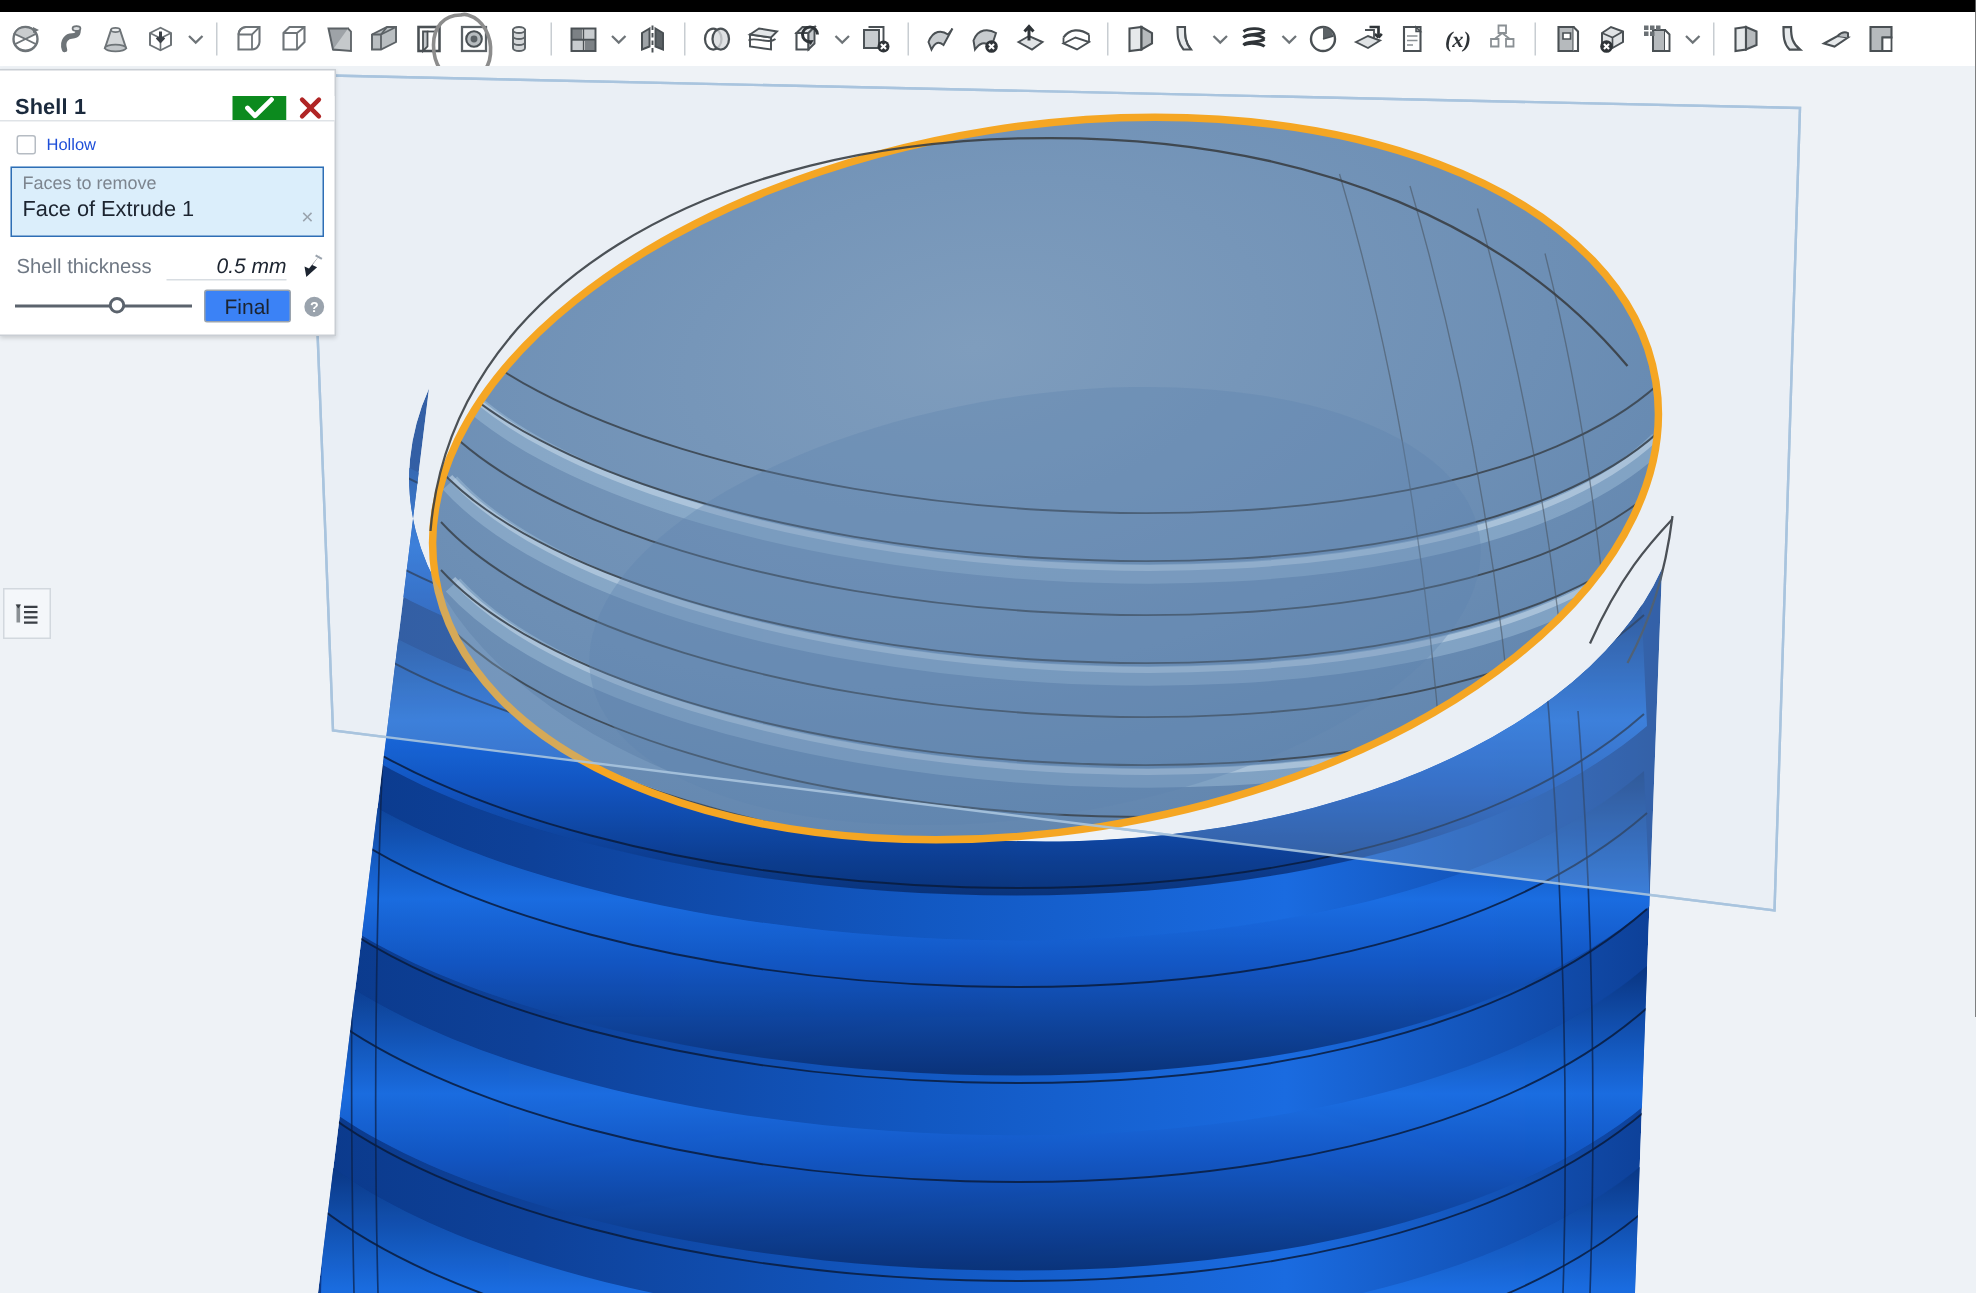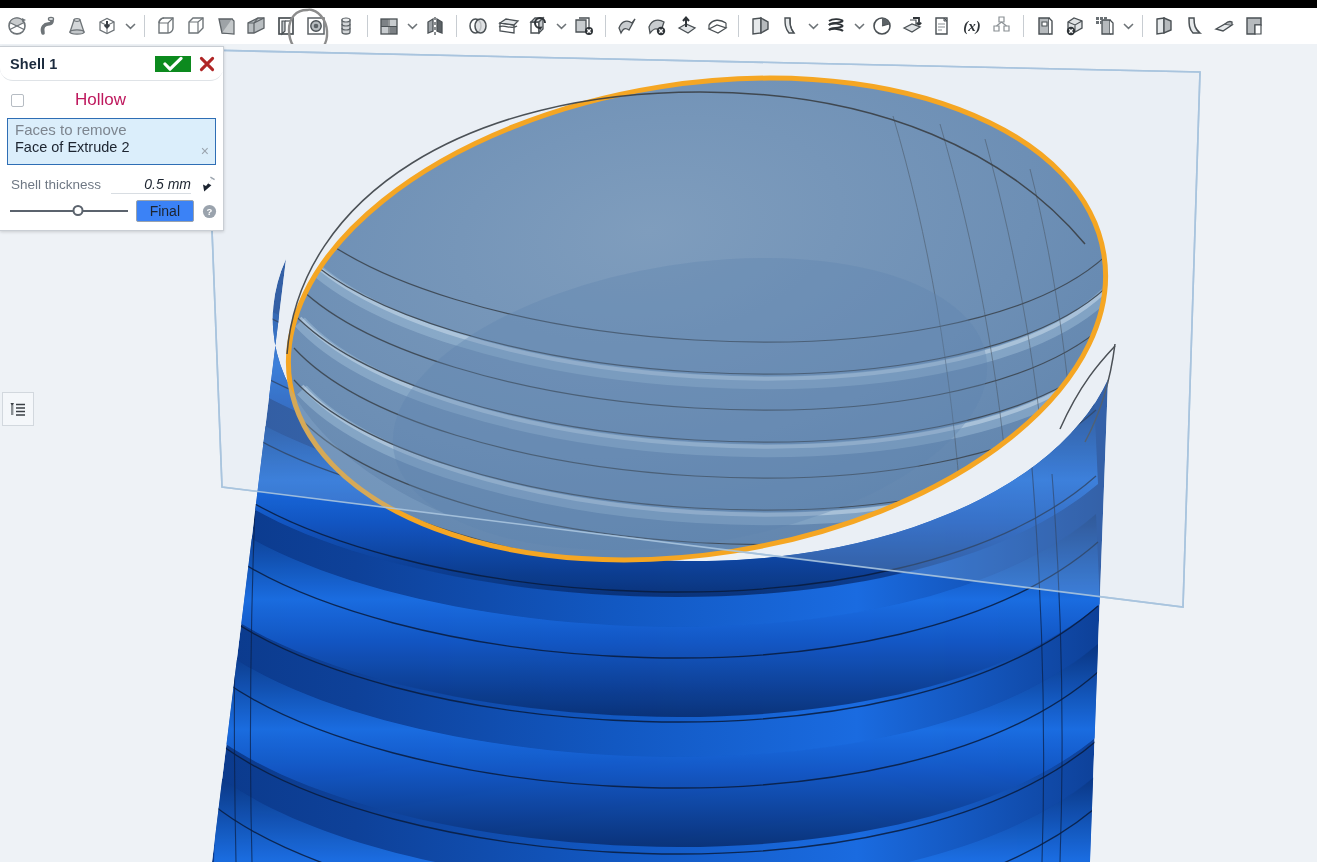--- a/index.html
+++ b/index.html
@@ -27,32 +27,32 @@
   .viewport svg{position:absolute;left:0;top:0;}
 
   
   .treebtn{position:absolute;left:2px;top:392px;width:32px;height:34px;background:#f4f7fa;
            border:1px solid #d2d8de;box-sizing:border-box;display:flex;align-items:center;justify-content:center;}
 
   
   .dialog{position:absolute;left:0;top:46px;width:224px;background:#fff;
           border:1px solid #c9ced4;border-left:none;box-sizing:border-box;
           box-shadow:0 1px 3px rgba(0,0,0,.16);}
-  .dlg-head{height:33px;display:flex;align-items:center;border-bottom:1px solid #dfe3e7;border-radius:13px;}
+  .dlg-head{height:33px;display:flex;align-items:flex-end;border-bottom:1px solid #dfe3e7;}
   .dlg-title{flex:1;display:flex;align-items:center;padding-left:10px;font-size:14.5px;
              font-weight:bold;color:#1b2a3d;letter-spacing:.1px;}
   .ok-btn{width:36px;background:#0c8a1e;display:flex;align-items:center;justify-content:center;cursor:pointer;}
   .cancel-btn{width:32px;background:#fff;display:flex;align-items:center;justify-content:center;cursor:pointer;}
   .chk-row{display:flex;align-items:center;gap:7px;padding:9px 10px 6px 11px;}
   .chkbox{width:11px;height:11px;border:1px solid #b6bcc3;border-radius:2px;background:#fff;flex:0 0 auto;}
-  .chk-label{font-size:17px;color:#be185d;margin-left:44px;}
+  .chk-label{font-size:11px;color:#1d4ed8;}
 
   .faces-field{margin:2px 7px 0 7px;background:#dbeefb;border:1px solid #2e6eb5;
                box-sizing:border-box;padding:4px 7px 6px 7px;position:relative;}
-  .faces-label{font-size:15px;color:#7d858f;line-height:13px;}
+  .faces-label{font-size:12px;color:#7d858f;line-height:13px;}
   .faces-value{font-size:14.5px;color:#1c2430;line-height:22px;}
   .faces-clear{position:absolute;right:6px;bottom:6px;font-size:14px;color:#9aa3ad;cursor:pointer;line-height:14px;}
 
   .thick-row{display:flex;align-items:center;padding:10px 6px 0 11px;}
   .thick-label{font-size:13.5px;color:#6f7884;flex:0 0 auto;}
   .thick-val{flex:1;text-align:right;font-size:14px;color:#1c2430;
              border-bottom:1px solid #d8dde2;padding-bottom:1px;margin:0 6px 0 10px;font-style:italic;}
   .pen{width:20px;flex:0 0 auto;display:flex;align-items:flex-end;justify-content:center;padding-bottom:1px;}
 
   .slider-row{display:flex;align-items:center;padding:6px 6px 8px 10px;gap:8px;}
@@ -553,21 +553,21 @@
       </div>
     </div>
 
     <div class="chk-row">
       <div class="chkbox"></div>
       <div class="chk-label">Hollow</div>
     </div>
 
     <div class="faces-field">
       <div class="faces-label">Faces to remove</div>
-      <div class="faces-value">Face of Extrude 2</div>
+      <div class="faces-value">Face of Extrude 1</div>
       <div class="faces-clear">×</div>
     </div>
 
     <div class="thick-row">
       <div class="thick-label">Shell thickness</div>
       <div class="thick-val">0.5 mm</div>
       <div class="pen">
         <svg width="18" height="18" viewBox="0 0 18 18">
           <path d="M15.8 1.4 L10.2 8.6 L13.4 10.2 L6.2 16.6 L5 9.6 L8 11 Z" fill="#1c2430"></path>
           <path d="M12.4 2.2 L16.6 4.6" stroke="#9aa3ad" stroke-width="1.4"></path>

